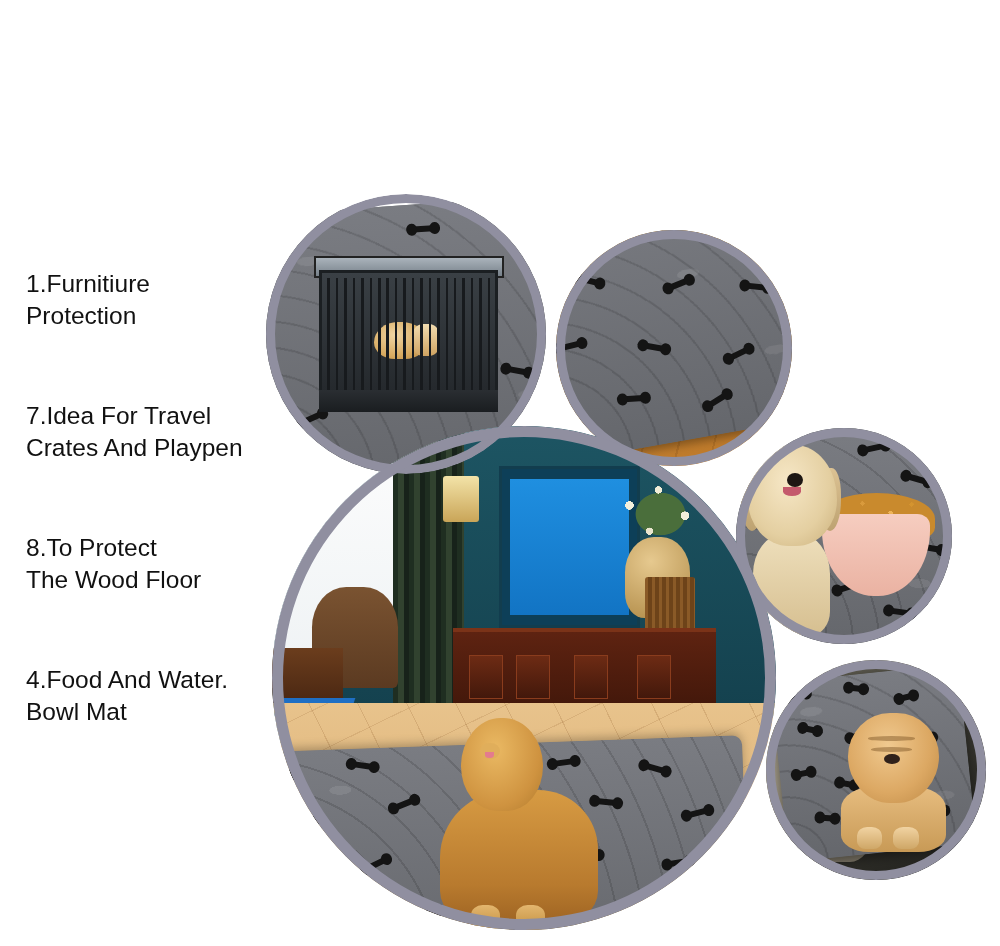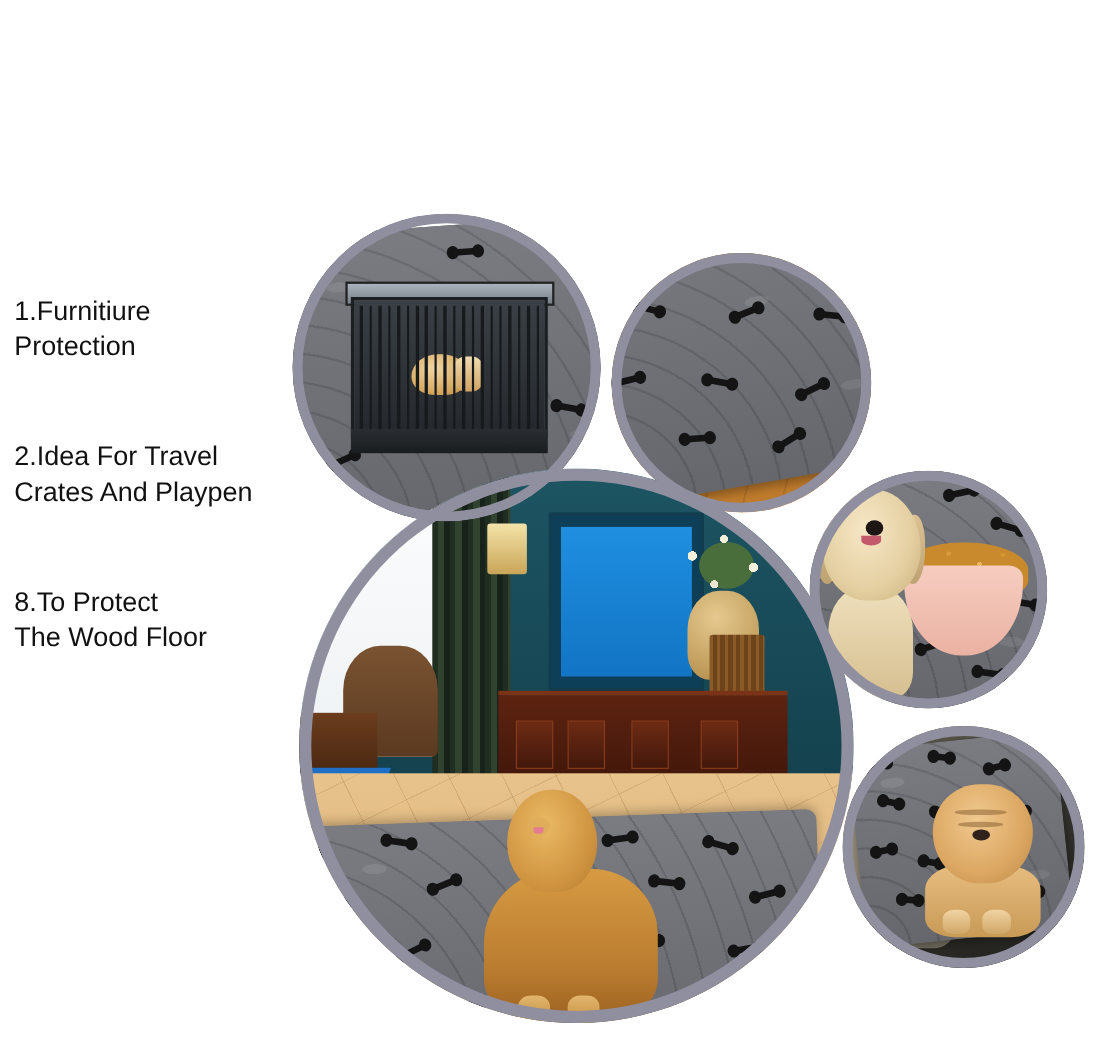--- a/index.html
+++ b/index.html
@@ -35,21 +35,21 @@
 
   
   #feature-list { position: absolute; left: 0px; top: 236px; width: 278px; }
   .feature-item {
     color: #111111;
     font-family: "Liberation Sans", sans-serif;
     font-size: 24.5px;
     line-height: 32px;
     margin-bottom: 36px;
     white-space: pre-line;
-    padding-left: 13px;
+    padding-left: 26px;
   }
 
   
   #collage { position: absolute; left: 0; top: 130px; width: 1000px; height: 816px; }
 
   .photo-circle {
     position: absolute;
     border-radius: 50%;
     overflow: hidden;
     background: #ffffff;
@@ -338,26 +338,30 @@
 <div id="page">
 
 
   <div id="feature-list">
 
     <div class="feature-item">
       <span>1.Furnitiure
   Protection</span>
     </div>
     <div class="feature-item">
-      <span>2.Idea For Travel
+      <span>7.Idea For Travel
   Crates And Playpen</span>
     </div>
     <div class="feature-item">
       <span>8.To Protect
   The Wood Floor</span>
+    </div>
+    <div class="feature-item">
+      <span>4.Food And Water.
+  Bowl Mat</span>
     </div>
 
   </div>
 
   <div id="collage">
 
     <div class="photo-circle" id="circle-crate">
       <div class="scene">
         <div id="crate-matfloor" class="mat">
           <span class="bone" style="left:52%;top:8%;"></span>

